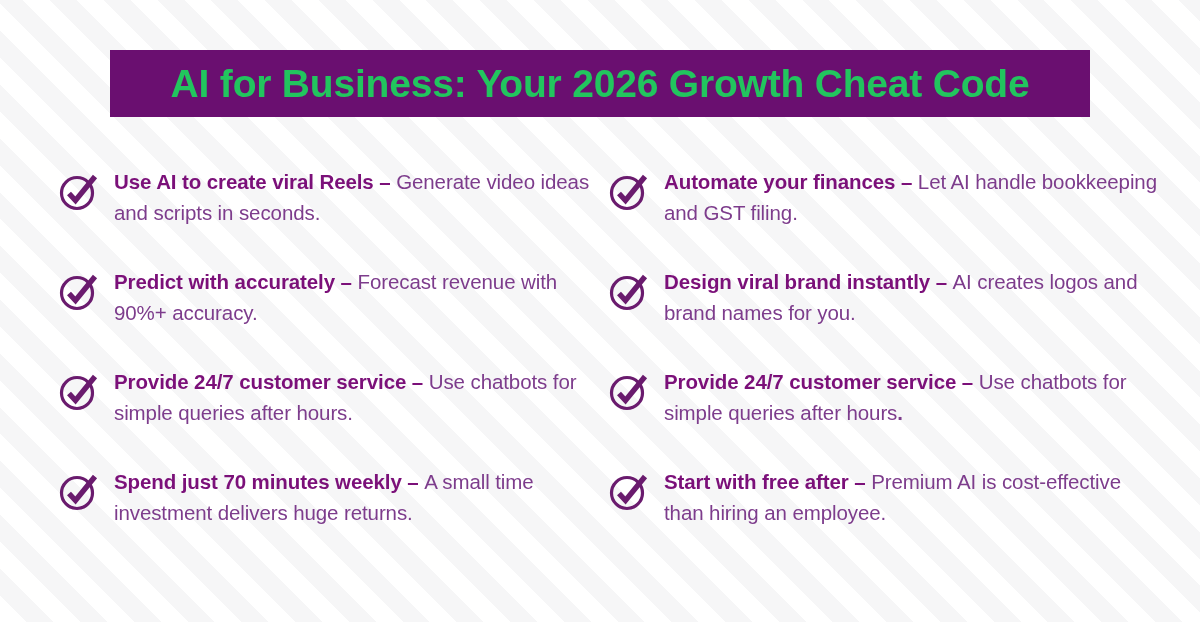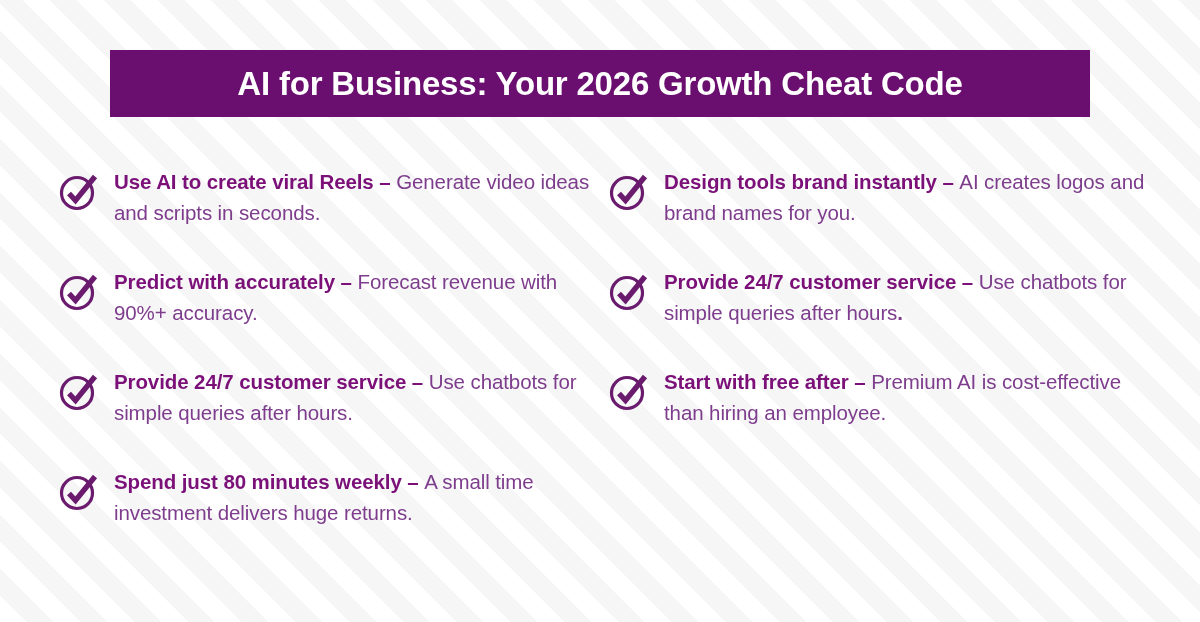--- a/index.html
+++ b/index.html
@@ -38,22 +38,22 @@
     left: 110px;
     top: 50px;
     width: 980px;
     height: 67px;
     background: #6A0F70;
     display: flex;
     align-items: center;
     justify-content: center;
   }
   .title-text {
-    color: #ffffff;
-    font-size: 33px;
+    color: #22c55e;
+    font-size: 39px;
     font-weight: bold;
     letter-spacing: -0.2px;
     line-height: 1;
     white-space: nowrap;
   }
 
   
   .columns {
     position: absolute;
     left: 0;
@@ -165,38 +165,49 @@
       </div>
 
       <div class="tip">
         <div class="tick-wrap">
           <svg class="tick-icon" viewBox="0 0 40 40" aria-hidden="true">
             <circle cx="19" cy="21" r="15.5" fill="none" stroke="#6A1B6E" stroke-width="3.2"></circle>
             <path d="M11 21.5 L17.5 28.5 L37 4.5" fill="none" stroke="#6A1B6E" stroke-width="5.4" stroke-linecap="butt" stroke-linejoin="miter"></path>
           </svg>
         </div>
         <div class="tip-text">
-          <span class="tip-lead">Spend just 80 minutes weekly</span><span class="tip-dash"> – </span><span class="tip-rest">A small time investment delivers huge returns.</span>
+          <span class="tip-lead">Spend just 70 minutes weekly</span><span class="tip-dash"> – </span><span class="tip-rest">A small time investment delivers huge returns.</span>
         </div>
       </div>
 
     </div>
 
     <div class="column right">
 
-
-      <div class="tip">
-        <div class="tick-wrap">
-          <svg class="tick-icon" viewBox="0 0 40 40" aria-hidden="true">
-            <circle cx="19" cy="21" r="15.5" fill="none" stroke="#6A1B6E" stroke-width="3.2"></circle>
-            <path d="M11 21.5 L17.5 28.5 L37 4.5" fill="none" stroke="#6A1B6E" stroke-width="5.4" stroke-linecap="butt" stroke-linejoin="miter"></path>
-          </svg>
-        </div>
-        <div class="tip-text">
-          <span class="tip-lead">Design tools brand instantly</span><span class="tip-dash"> – </span><span class="tip-rest">AI creates logos and brand names for you.</span>
+      <div class="tip">
+        <div class="tick-wrap">
+          <svg class="tick-icon" viewBox="0 0 40 40" aria-hidden="true">
+            <circle cx="19" cy="21" r="15.5" fill="none" stroke="#6A1B6E" stroke-width="3.2"></circle>
+            <path d="M11 21.5 L17.5 28.5 L37 4.5" fill="none" stroke="#6A1B6E" stroke-width="5.4" stroke-linecap="butt" stroke-linejoin="miter"></path>
+          </svg>
+        </div>
+        <div class="tip-text">
+          <span class="tip-lead">Automate your finances</span><span class="tip-dash"> – </span><span class="tip-rest">Let AI handle bookkeeping and GST filing.</span>
+        </div>
+      </div>
+
+      <div class="tip">
+        <div class="tick-wrap">
+          <svg class="tick-icon" viewBox="0 0 40 40" aria-hidden="true">
+            <circle cx="19" cy="21" r="15.5" fill="none" stroke="#6A1B6E" stroke-width="3.2"></circle>
+            <path d="M11 21.5 L17.5 28.5 L37 4.5" fill="none" stroke="#6A1B6E" stroke-width="5.4" stroke-linecap="butt" stroke-linejoin="miter"></path>
+          </svg>
+        </div>
+        <div class="tip-text">
+          <span class="tip-lead">Design viral brand instantly</span><span class="tip-dash"> – </span><span class="tip-rest">AI creates logos and brand names for you.</span>
         </div>
       </div>
 
       <div class="tip">
         <div class="tick-wrap">
           <svg class="tick-icon" viewBox="0 0 40 40" aria-hidden="true">
             <circle cx="19" cy="21" r="15.5" fill="none" stroke="#6A1B6E" stroke-width="3.2"></circle>
             <path d="M11 21.5 L17.5 28.5 L37 4.5" fill="none" stroke="#6A1B6E" stroke-width="5.4" stroke-linecap="butt" stroke-linejoin="miter"></path>
           </svg>
         </div>

